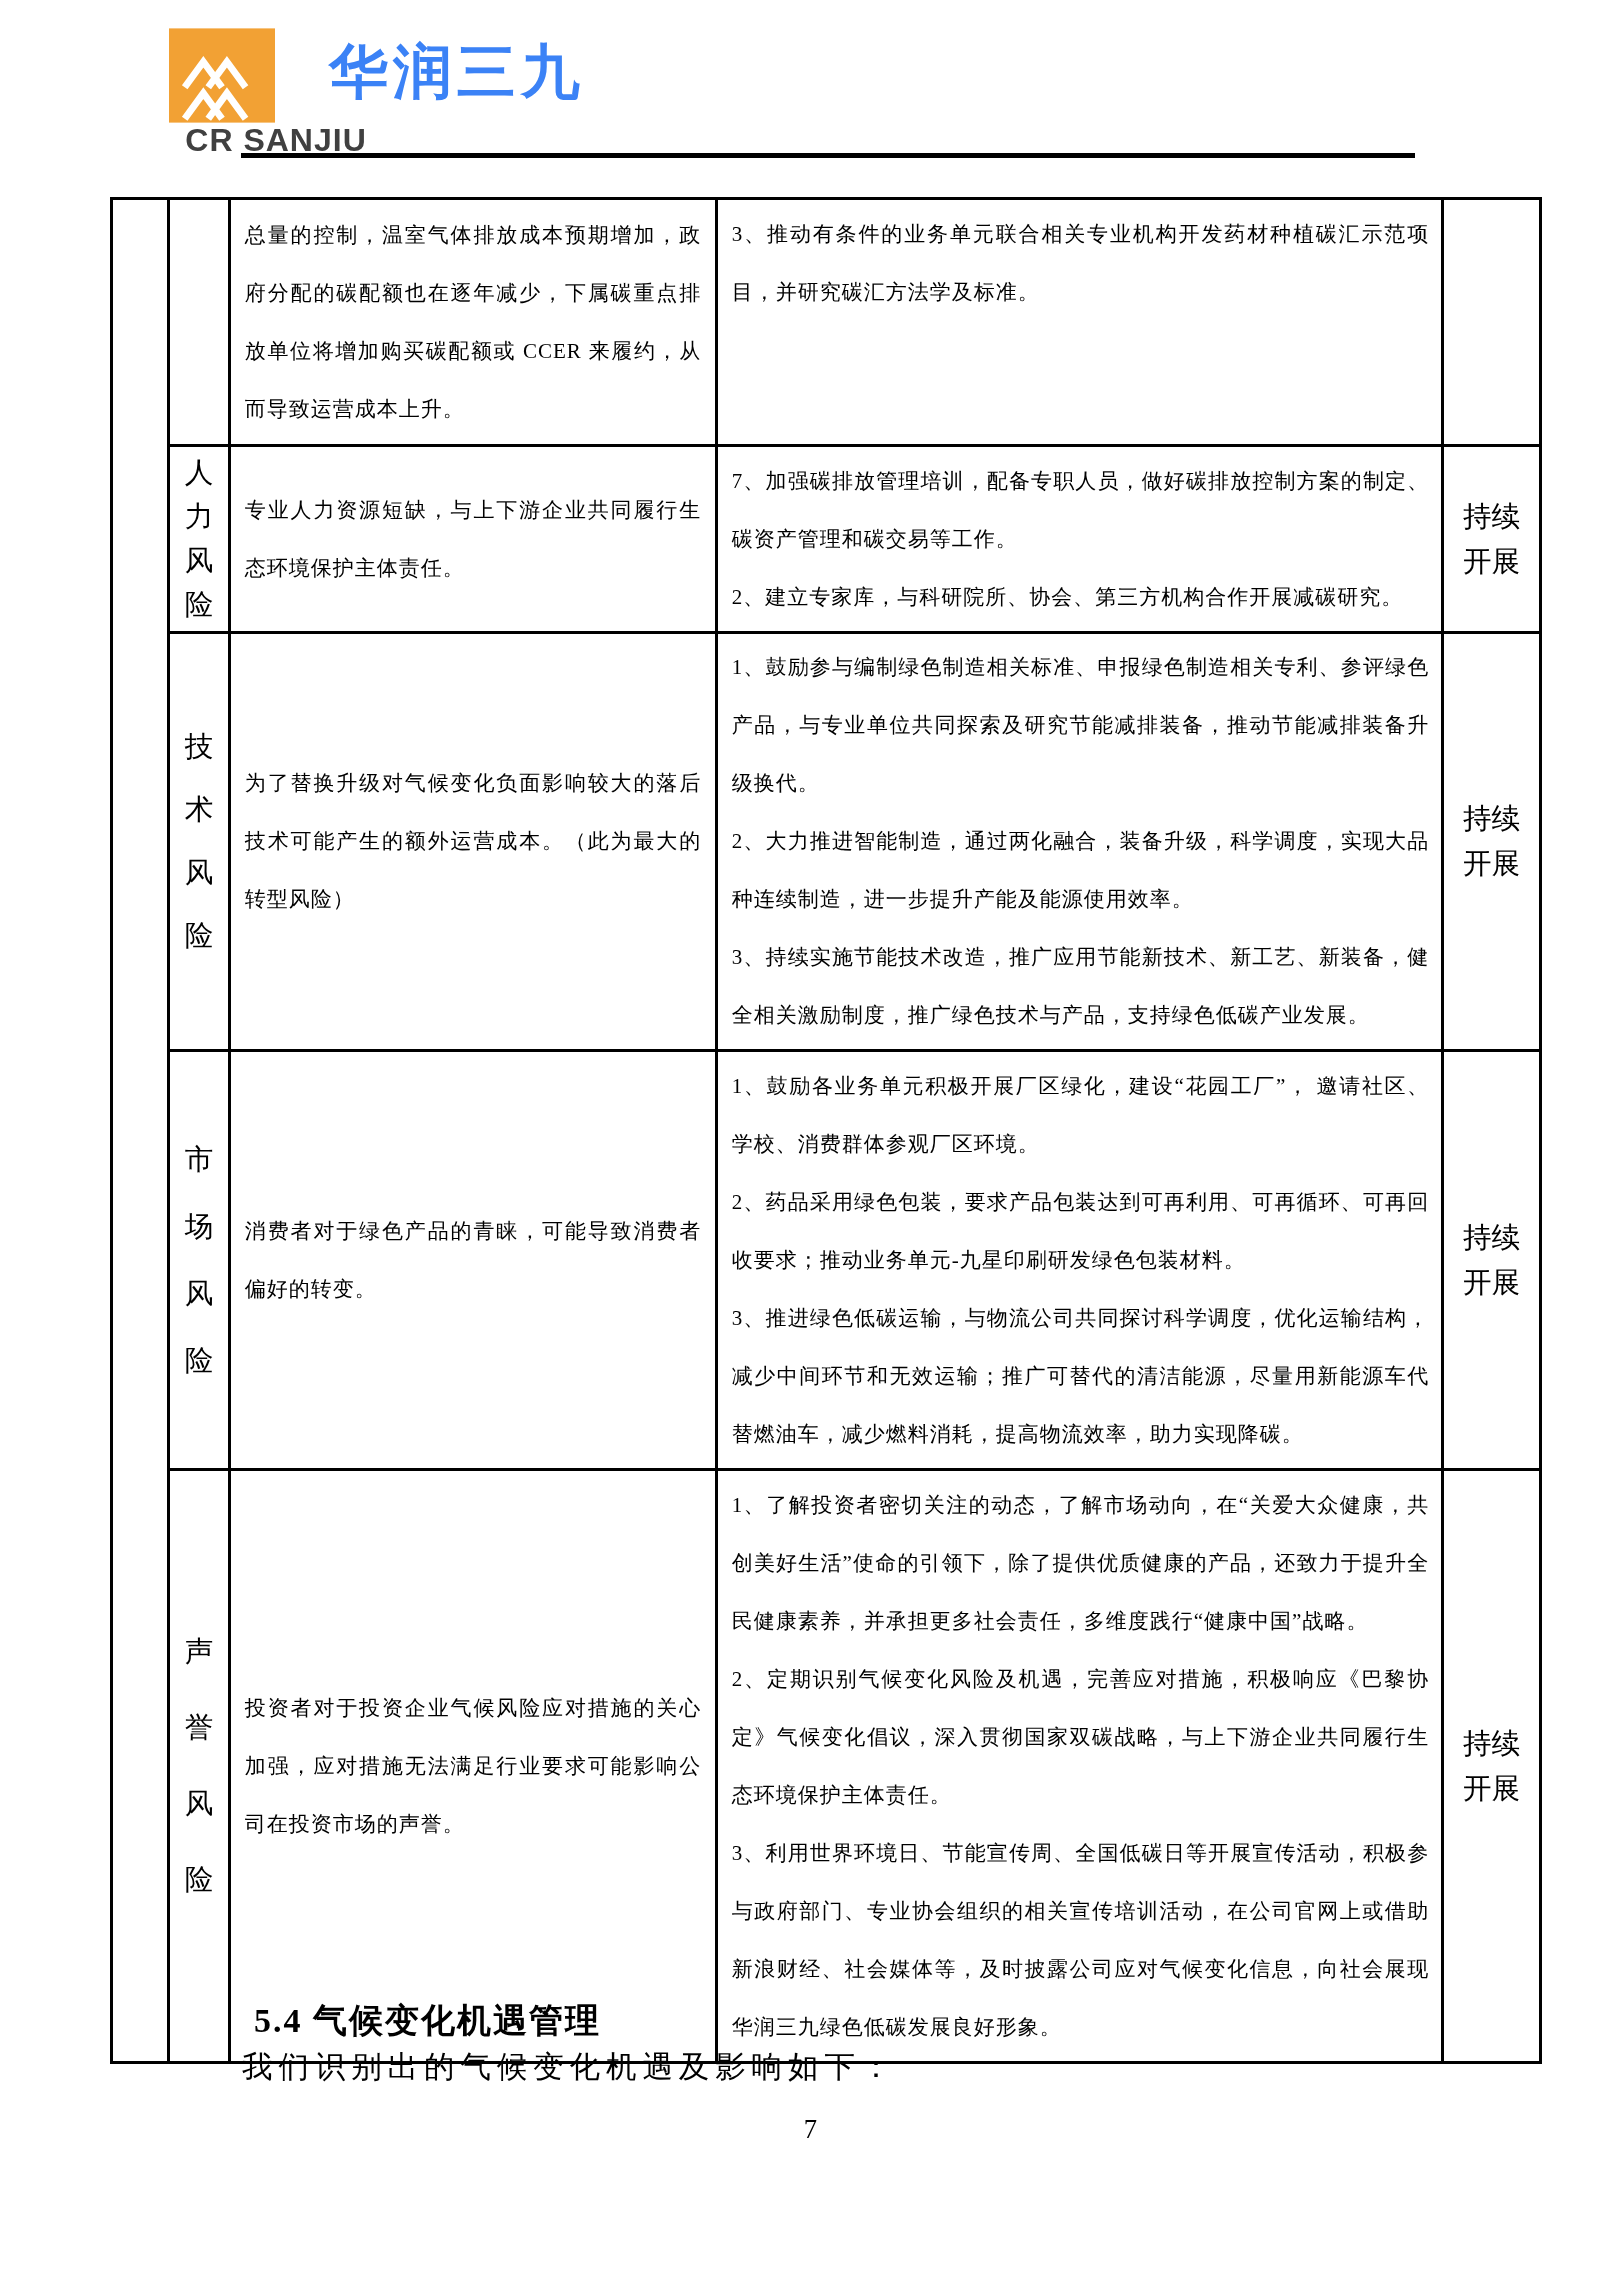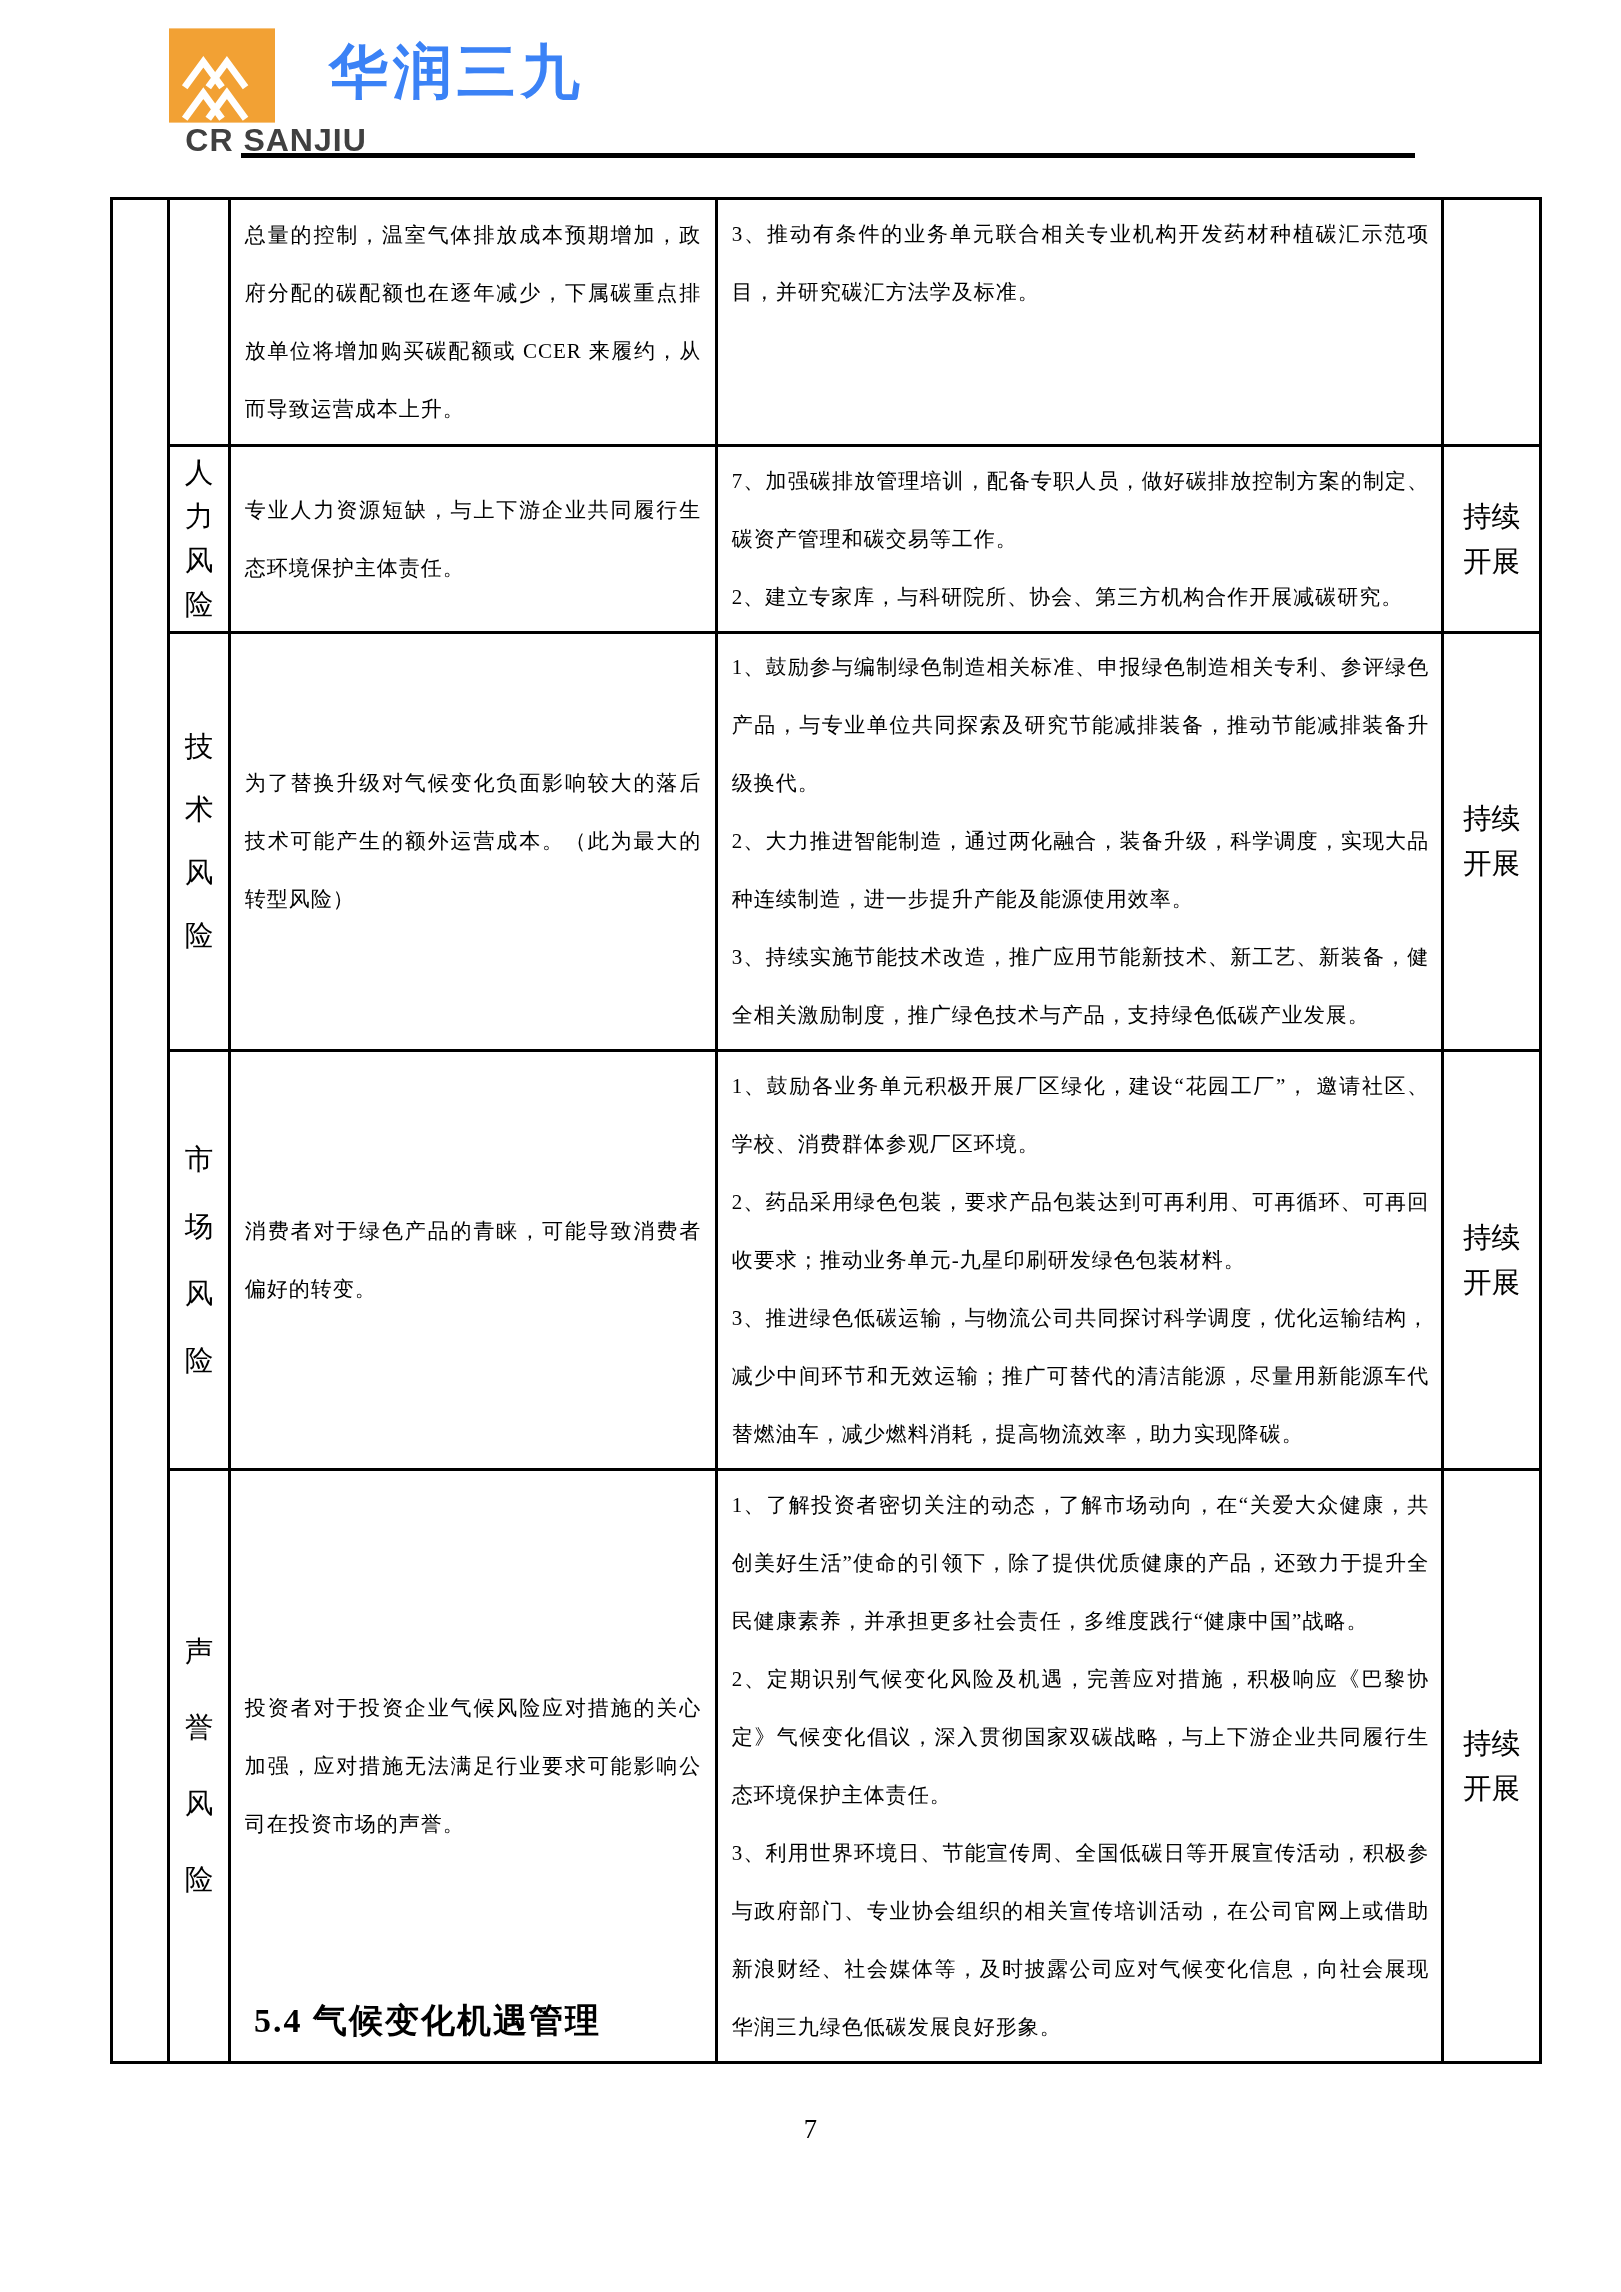--- a/index.html
+++ b/index.html
@@ -192,16 +192,17 @@
             </div>
         </td>
         <td class="c4">
           <div class="status">持续开展</div>
         </td>
       </tr>
     </tbody>
   </table>
 
   <h2 class="sec-heading">5.4 气候变化机遇管理</h2>
+  <p class="sec-paragraph">我们识别出的气候变化机遇及影响如下：</p>
 
   <div class="page-number">7</div>
 </div>
 
 
 </body></html>

